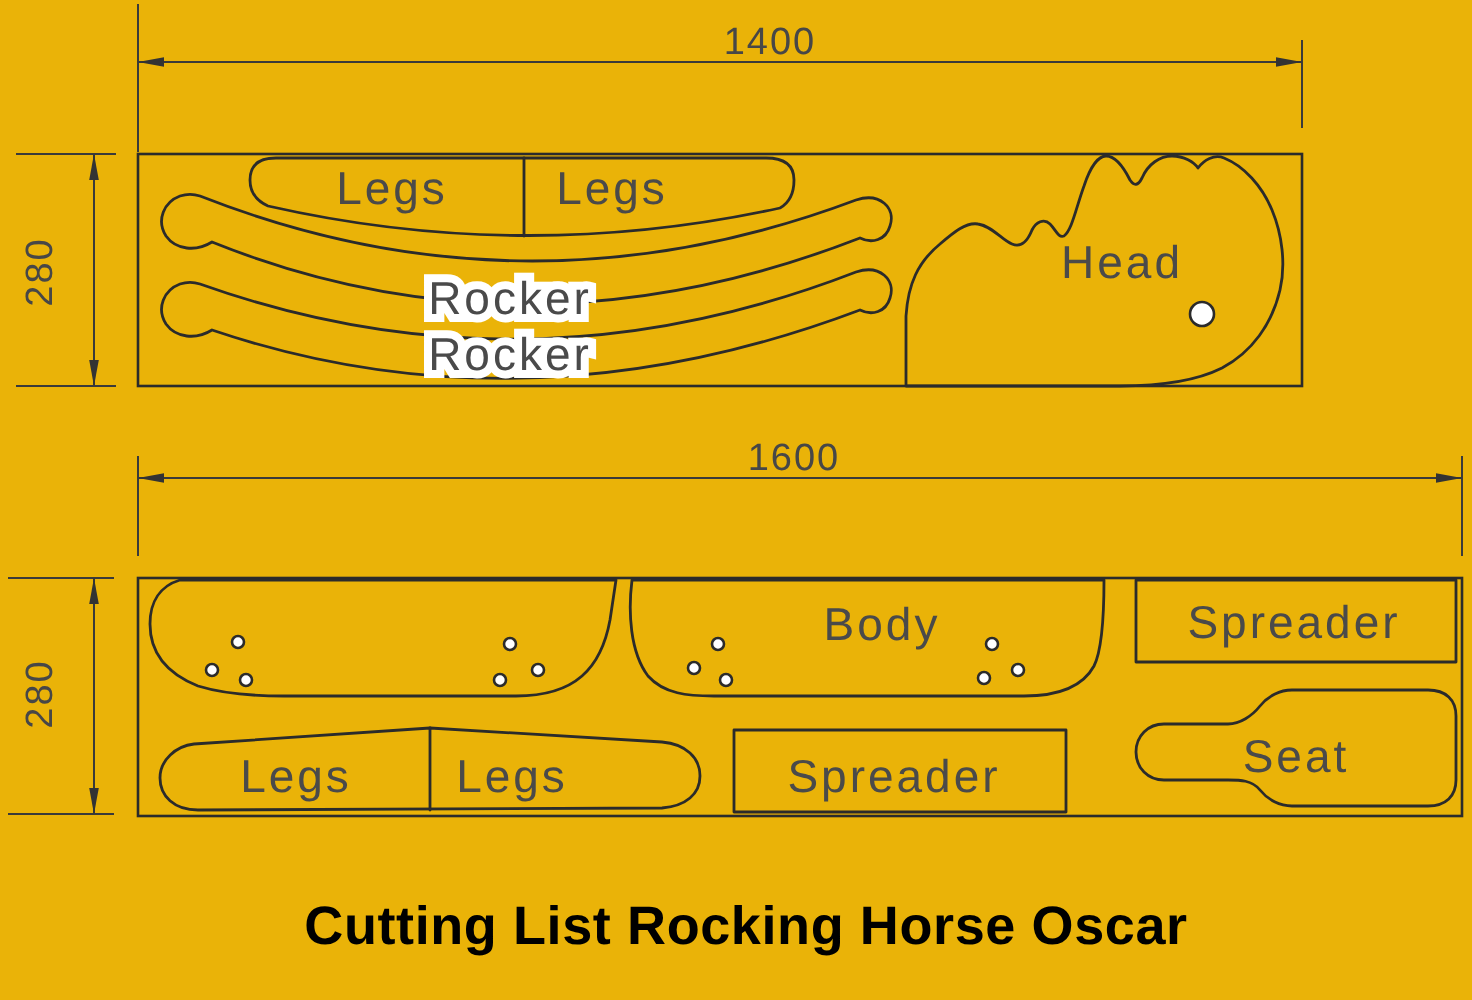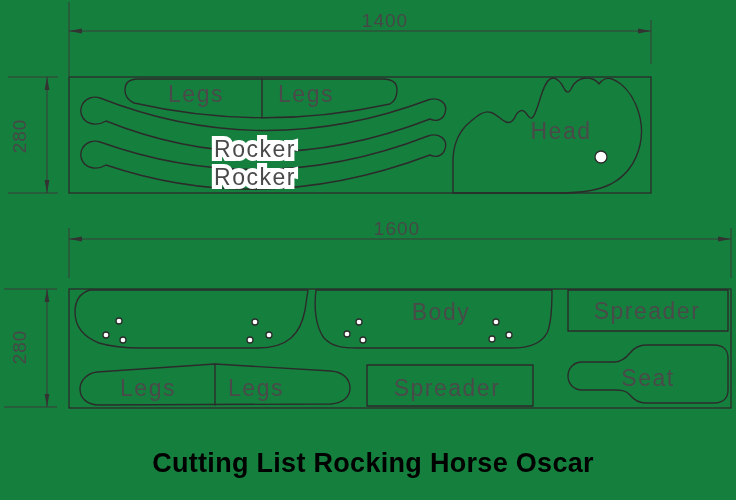--- a/index.html
+++ b/index.html
@@ -1,19 +1,19 @@
 <!DOCTYPE html>
 <html><head>
 <meta charset="utf-8">
 <style>
   html,body{margin:0;padding:0;background:#ffffff;}
   .canvas{
     position:relative;
     width:736px;height:500px;
-    background:#15803d;
+    background:#eab308;
     font-family:"Liberation Sans", sans-serif;
     overflow:hidden;
   }
   svg{display:block;}
   .outline{fill:none;stroke:#2b2b2b;stroke-width:1.4;stroke-linejoin:round;stroke-linecap:round;}
   .board{fill:none;stroke:#2b2b2b;stroke-width:1.3;}
   .dimline{stroke:#3a3a3a;stroke-width:1;fill:none;}
   .arrow{fill:#333333;stroke:none;}
   .hole{fill:#ffffff;stroke:#2b2b2b;stroke-width:1.3;}
   .dim-text{font-size:19px;fill:#474747;letter-spacing:1px;}

